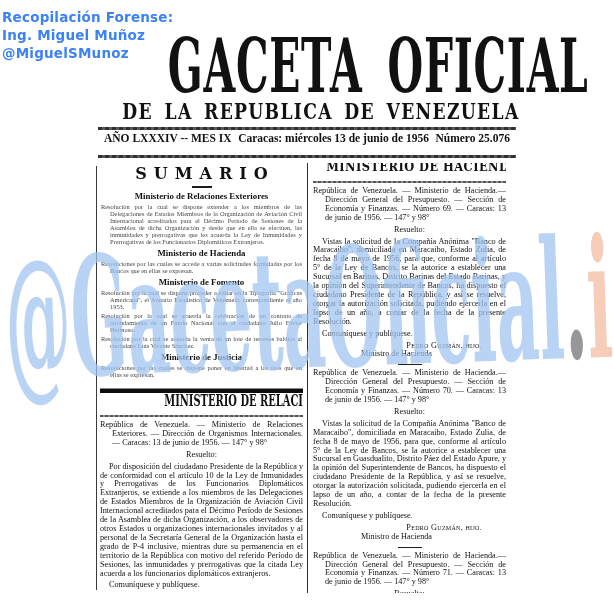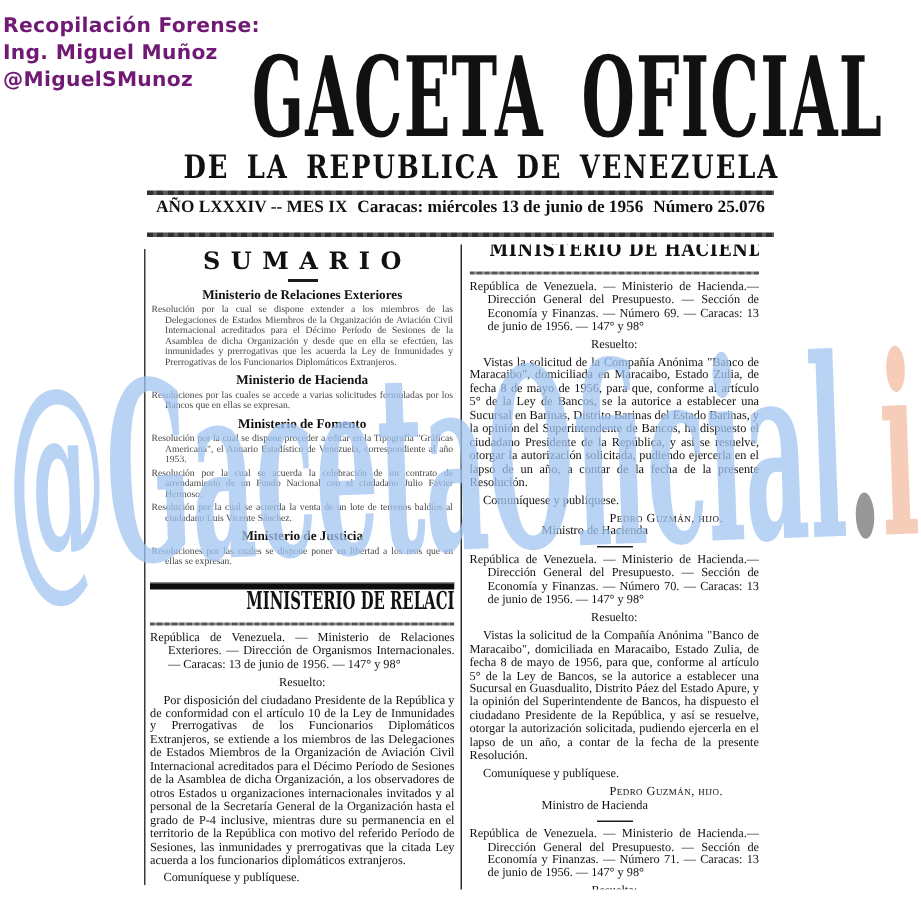--- a/index.html
+++ b/index.html
@@ -72,21 +72,21 @@
     font-size:150px;transform:rotate(-2deg) scale(.44,1.1);transform-origin:0 0;}
   .wm-blue{color:rgba(160,196,242,.74);}
   .wm-dot{color:rgba(125,125,125,.8);}
   .wm-pink{color:rgba(242,192,168,.8);}
 </style>
 </head>
 <body>
 
 <div class="page">
 
-  <div class="overlay" style="color: #701a75;">
+  <div class="overlay" style="color: #3b82f6;">
     <div>Recopilación Forense:</div>
     <div>Ing. Miguel Muñoz</div>
     <div>@MiguelSMunoz</div>
   </div>
 
   <div class="masthead">
     <div class="mh-title-wrap">
       <span class="mh-title">GACETA OFICIAL</span>
     </div>
     <div class="mh-sub">

